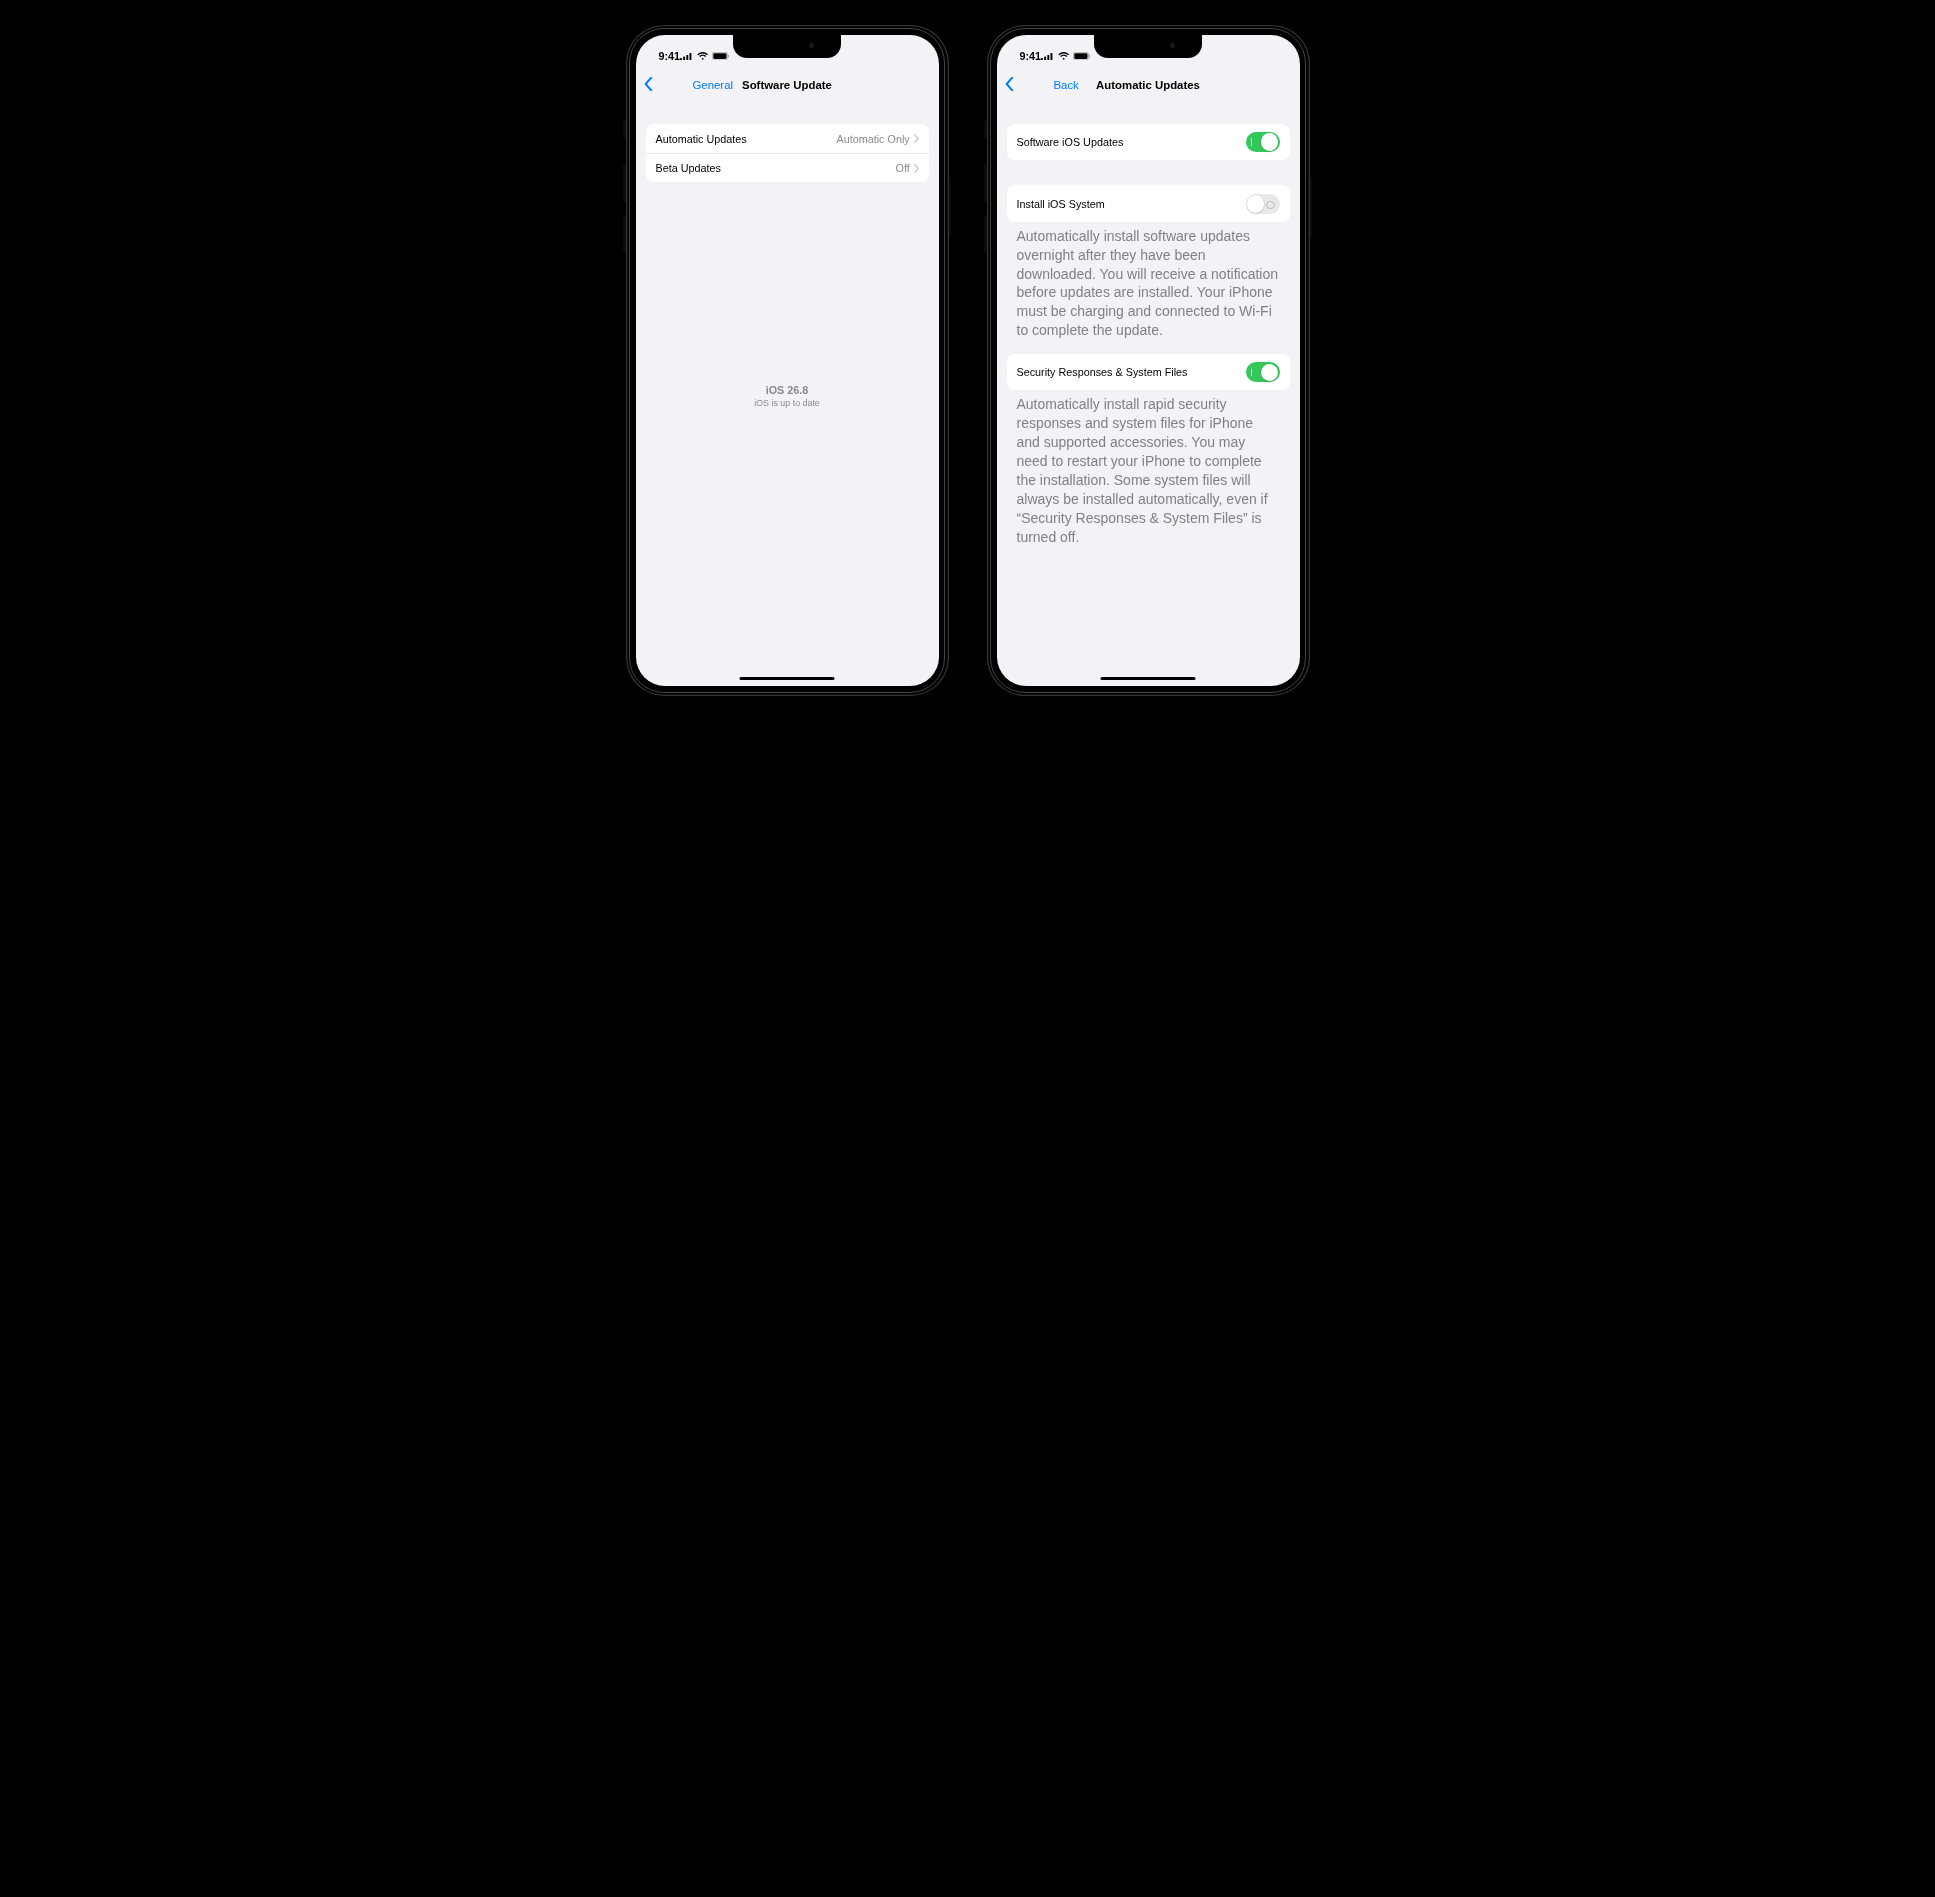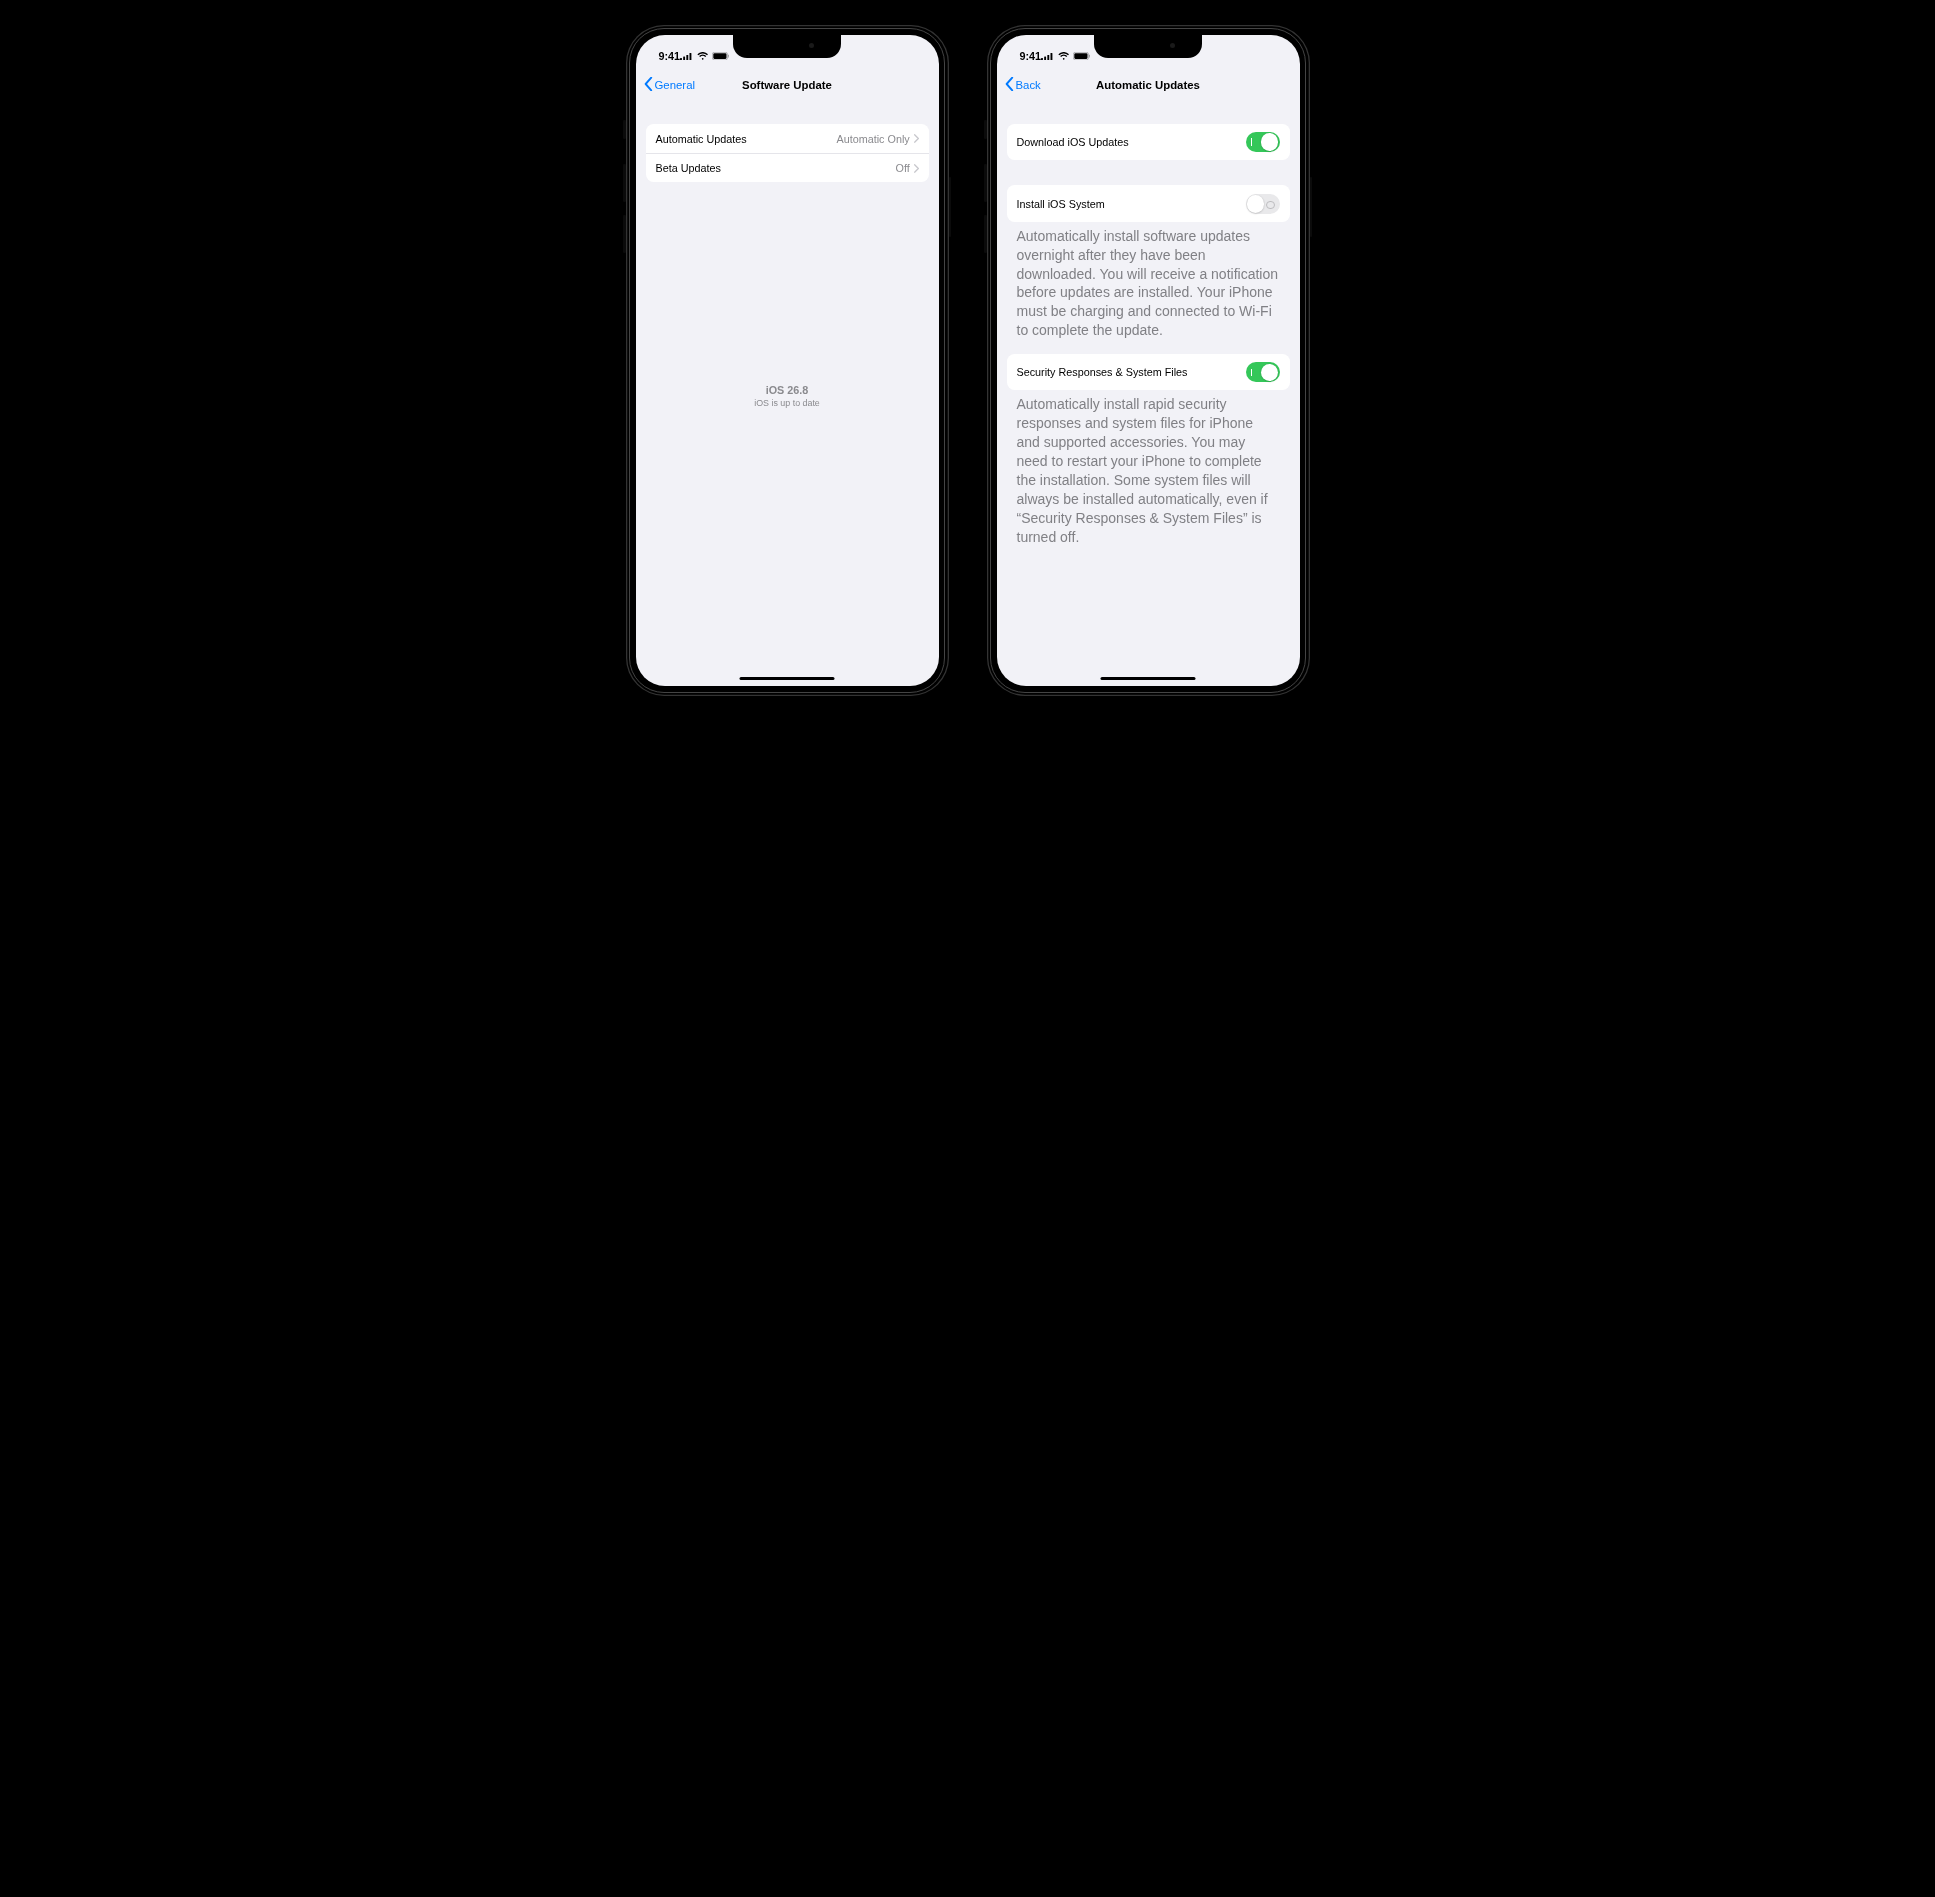--- a/index.html
+++ b/index.html
@@ -83,20 +83,21 @@
     position: relative;
     padding: 0 6.3px;
   }
   .back-btn {
     display: flex;
     align-items: center;
     color: #007aff;
     font-size: 11.4px;
     cursor: pointer;
     padding: 2.5px;
+    gap: 38px;
   }
   .nav-title {
     position: absolute;
     left: 0; right: 0;
     text-align: center;
     font-weight: 600;
     font-size: 11.4px;
     color: #000;
     pointer-events: none;
   }
@@ -334,21 +335,21 @@
             </svg>
         </span>
         <span style="margin-left:1.3px">Back</span>
       </div>
       <div class="nav-title">Automatic Updates</div>
     </div>
 
     <div class="content">
       <div class="list-group">
         <div class="list-row">
-          <span>Download iOS Updates</span>
+          <span>Software iOS Updates</span>
           <div class="toggle on">
               <div class="knob"></div>
             </div>
         </div>
       </div>
 
       <div class="list-group tight" style="margin-top:25px">
         <div class="list-row">
           <span>Install iOS System</span>
           <div class="toggle off">

